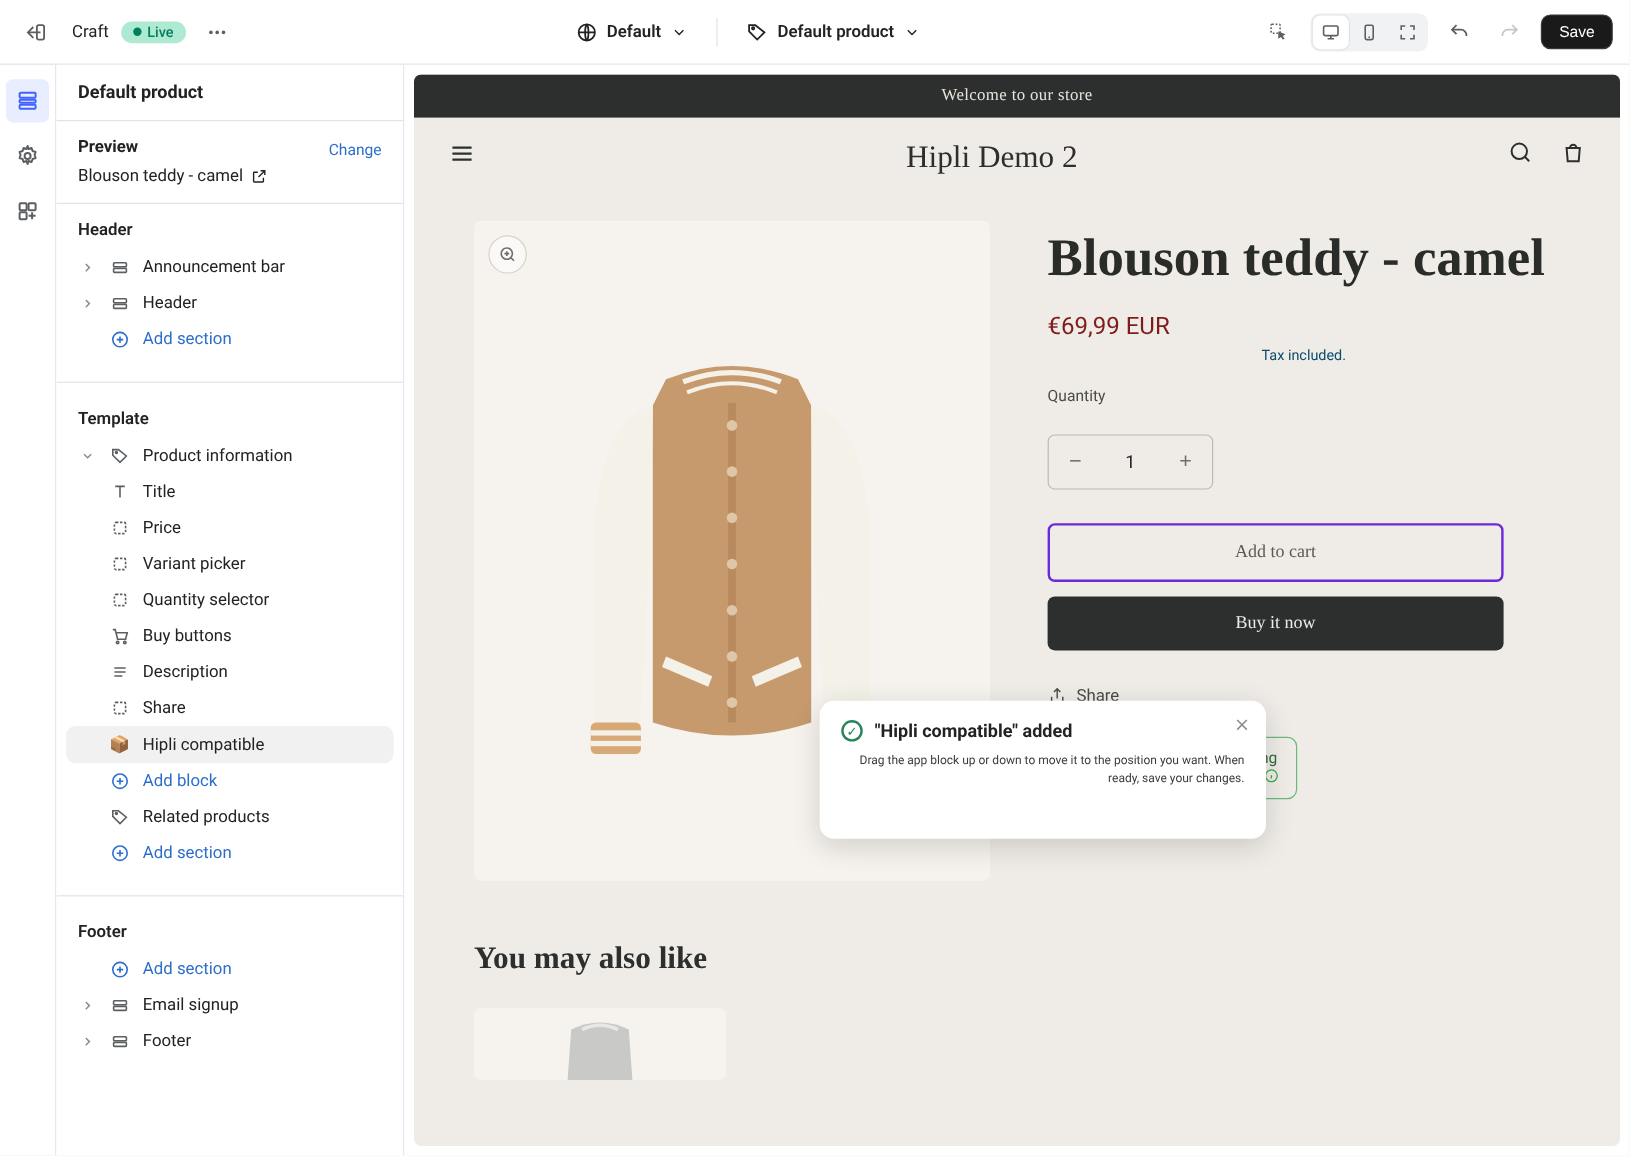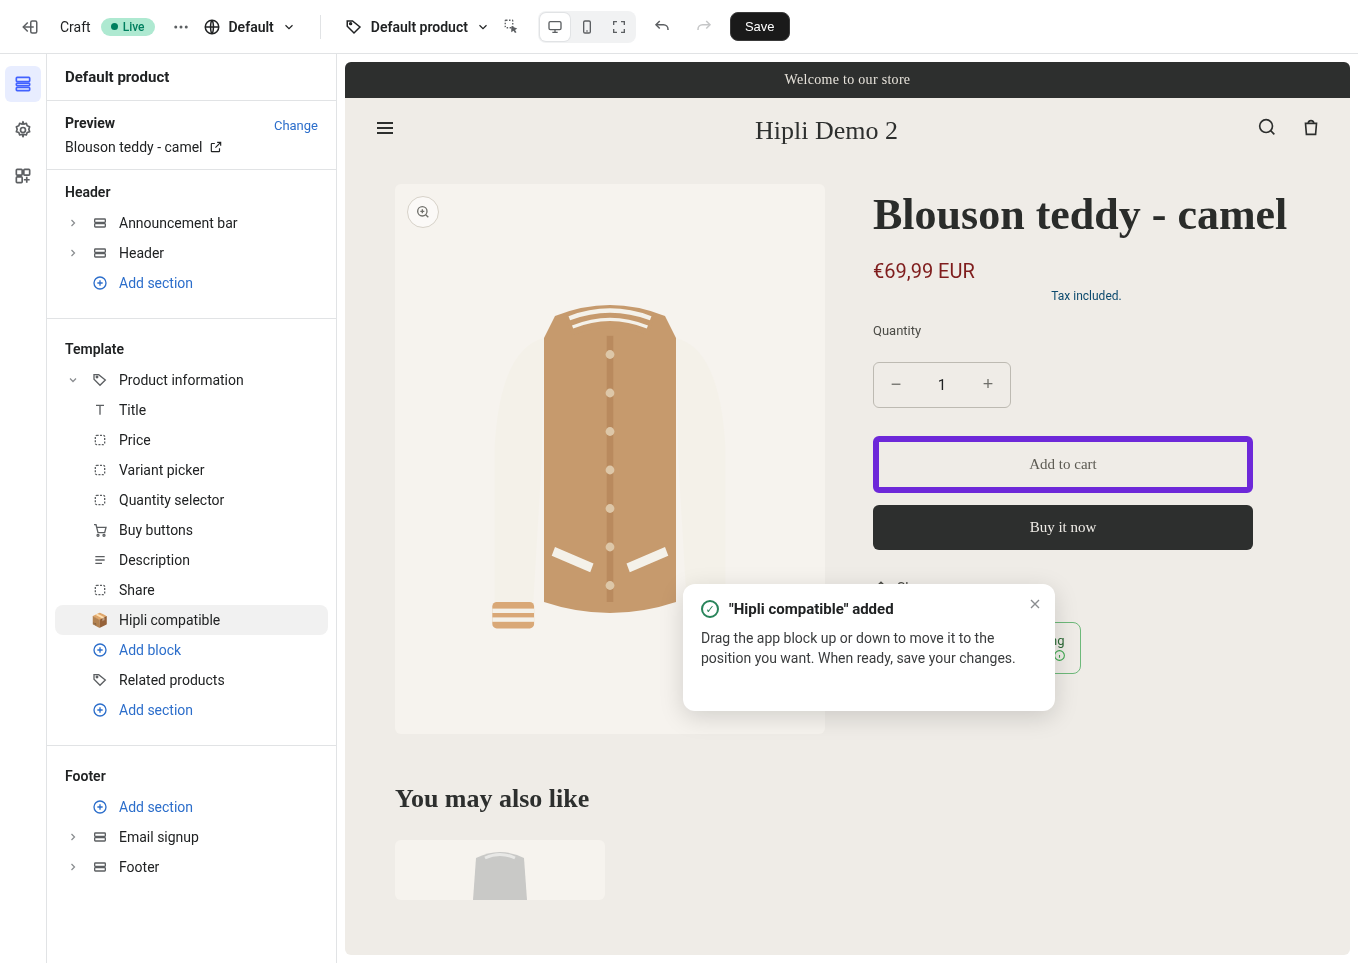--- a/index.html
+++ b/index.html
@@ -9,20 +9,21 @@
   color: #202223;
   background: #fff;
   width: 1358px;
   height: 963px;
   overflow: hidden;
 }
 .topbar {
   height: 54px;
   display: flex;
   align-items: center;
+  justify-content: space-between;
   padding: 0 14px;
   border-bottom: 1px solid #e1e3e5;
 }
 .topbar-left, .topbar-center, .topbar-right { display: flex; align-items: center; gap: 10px; }
 .topbar-center { gap: 18px; }
 .icon-btn {
   width: 32px; height: 32px;
   display: flex; align-items: center; justify-content: center;
   border-radius: 6px;
   cursor: pointer;
@@ -148,21 +149,21 @@
 .qty {
   display: inline-flex; border: 1px solid #bdbab2; border-radius: 6px; overflow: hidden;
   margin-bottom: 28px;
 }
 .qty button { width: 44px; height: 44px; background: none; border: none; font-size: 18px; color: #6f6f6a; cursor: pointer; }
 .qty .val { width: 48px; display:flex; align-items:center; justify-content:center; font-size: 15px; }
 .cart-btn, .buy-btn {
   display:block; width: 380px; padding: 14px 0; text-align:center;
   font-size: 15px; border-radius: 6px; cursor: pointer; font-family: Georgia, serif;
 }
-.cart-btn { background: transparent; border: 6px solid #6d28d9; color: #5c5a52; margin-bottom: 12px; }
+.cart-btn { background: transparent; border: 2px solid #6d28d9; color: #5c5a52; margin-bottom: 12px; }
 .buy-btn { background: #2d2f2e; color: #efece7; border: none; margin-bottom: 30px; }
 .share-row { display:flex; align-items:center; gap:8px; color:#4b4b46; font-size:14px; margin-bottom: 26px; }
 .compat-badge {
   display:inline-flex; align-items:center; gap:10px;
   border: 1.5px solid #6db97a; border-radius: 8px;
   padding: 10px 14px; color:#2e6b38; font-size: 13px;
 }
 .compat-badge .leaf { color:#3ca74d; }
 .compat-badge .cb-text b { font-weight: 700; }
 .ymal { padding: 20px 50px 0; }
@@ -175,21 +176,21 @@
   width: 372px;
   background: #fff; border-radius: 12px;
   box-shadow: 0 6px 24px rgba(0,0,0,0.15);
   padding: 16px 18px;
   z-index: 50;
 }
 .toast-head { display:flex; align-items:center; gap:10px; margin-bottom:10px; }
 .toast-head .tcheck { width:18px;height:18px;border:2px solid #29845a;border-radius:50%;display:flex;align-items:center;justify-content:center;color:#29845a;font-size:11px; }
 .toast-title { font-weight: 700; font-size: 15px; }
 .toast-close { position:absolute; top:12px; right:12px; color:#8a8d90; cursor:pointer; }
-.toast-body { font-size: 14px; color: #3a3c3d; line-height: 1.45; margin-bottom: 26px; margin-left:0; }
+.toast-body { font-size: 10px; color: #3a3c3d; line-height: 1.45; margin-bottom: 26px; margin-left:0;text-align:right; }
 .toast-actions { text-align: right; }
 .toast-actions button {
   background: #fff; border: 1px solid #c9cccf; border-radius: 8px;
   padding: 5px 14px; font-size: 13px; cursor: pointer;
 }
 svg { display: block; }
 </style>
 </head>
 <body>
 

